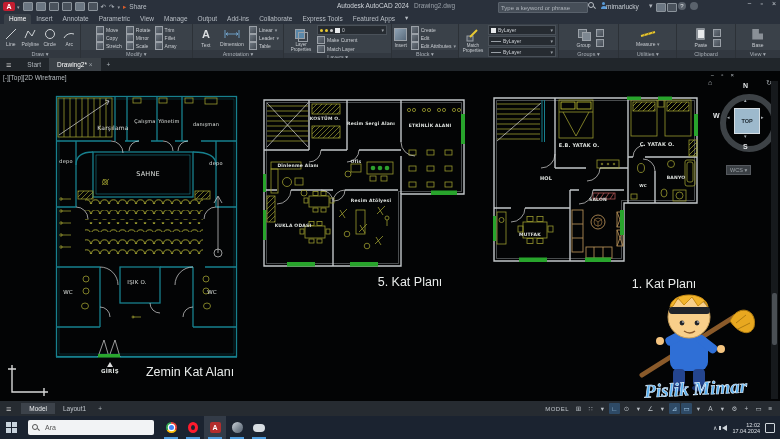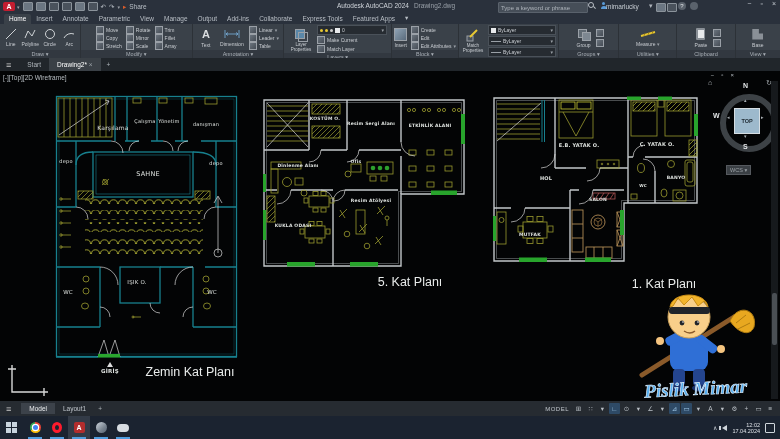--- a/index.html
+++ b/index.html
@@ -673,21 +673,21 @@
     <div class="lbl" style="left:169px;top:50px;font-size:5px">Yönetim</div>
     <div class="lbl" style="left:206px;top:53px;font-size:5px">danışman</div>
     <div class="lbl" style="left:66px;top:90px;font-size:5px">depo</div>
     <div class="lbl" style="left:216px;top:92px;font-size:5px">depo</div>
     <div class="lbl" style="left:148px;top:103px;font-size:6.5px">SAHNE</div>
     <div class="lbl" style="left:68px;top:221px;font-size:5.5px">WC</div>
     <div class="lbl" style="left:137px;top:211px;font-size:5.5px">IŞIK O.</div>
     <div class="lbl" style="left:212px;top:221px;font-size:5.5px">WC</div>
     <div class="abs" style="left:107px;top:291px;width:0;height:0;border-left:3px solid transparent;border-right:3px solid transparent;border-bottom:5px solid #ddd"></div>
     <div class="lbl" style="left:110px;top:300px;font-size:5.5px;font-weight:bold">GİRİŞ</div>
-    <div class="ptitle" style="left:190px;top:301px">Zemin Kat Planı</div>
+    <div class="ptitle" style="left:190px;top:301px">Zemin Kat Alanı</div>
 
     <div class="lbl" style="left:325px;top:47px;font-size:4.5px;font-weight:bold">KOSTÜM O.</div>
     <div class="lbl" style="left:371px;top:52px;font-size:4.5px;font-weight:bold">Resim Sergi Alanı</div>
     <div class="lbl" style="left:430px;top:54px;font-size:4.5px;font-weight:bold">ETKİNLİK ALANI</div>
     <div class="lbl" style="left:298px;top:94px;font-size:4.5px;font-weight:bold">Dinlenme Alanı</div>
     <div class="lbl" style="left:356px;top:90px;font-size:4.5px;font-weight:bold">Ofis</div>
     <div class="lbl" style="left:293px;top:154px;font-size:4.5px;font-weight:bold">KUKLA ODASI</div>
     <div class="lbl" style="left:371px;top:129px;font-size:4.5px;font-weight:bold">Resim Atölyesi</div>
     <div class="ptitle" style="left:410px;top:211px">5. Kat Planı</div>
 
@@ -776,20 +776,24 @@
     <span class="sico" style="margin-right:4px">≡</span>
   </div>
 
   <div class="abs taskbar">
     <div class="winlogo">
         <div></div>
         <div></div>
         <div></div>
         <div></div>
       </div>
+    <div class="tbsearch">
+      <span class="magd"></span>
+      <input placeholder="Ara" style="">
+    </div>
     <div class="tslot" style="margin-left:6px">
         <div class="chrome">
           <div></div>
         </div>
         <div class="ul"></div>
       </div>
     <div class="tslot">
         <div class="opera"></div>
         <div class="ul"></div>
       </div>

